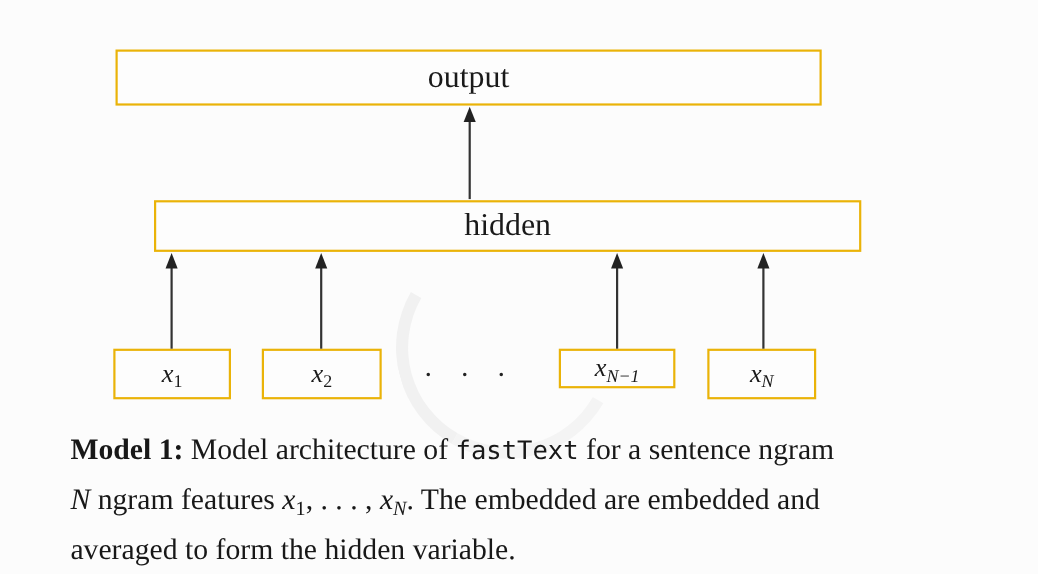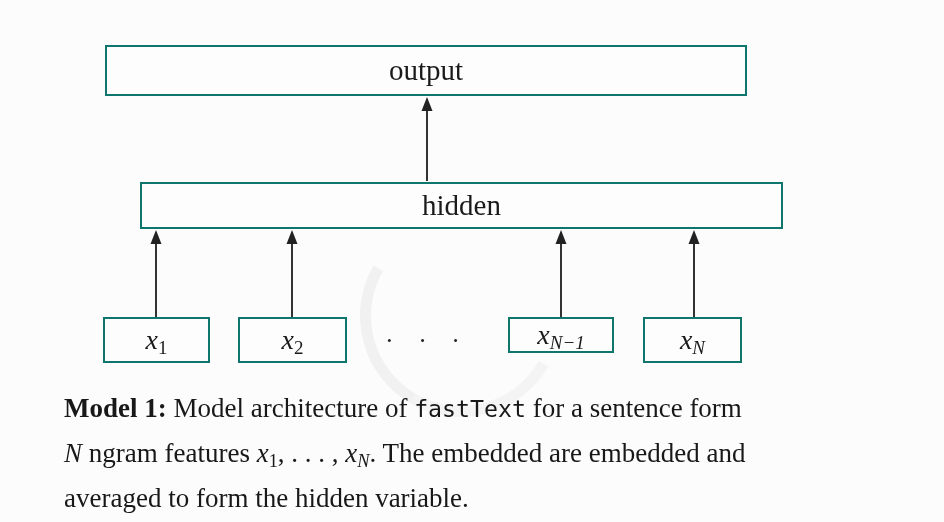--- a/index.html
+++ b/index.html
@@ -13,42 +13,42 @@
     height: 522px;
     background: #fcfcfc;
     overflow: hidden;
     font-family: "Liberation Serif", "DejaVu Serif", serif;
     color: #161616;
   }
   
   .box {
     position: absolute;
     box-sizing: border-box;
-    border: 2px solid #0f766e;
+    border: 2px solid #eab308;
     background: #fdfdfd;
     display: flex;
     align-items: center;
     justify-content: center;
   }
   .layer-label {
     font-size: 29px;
     line-height: 1;
     color: #1a1a1a;
   }
   .box-output { left: 105px; top: 45px;  width: 642px; height: 51px; }
   .box-hidden { left: 104px; top: 182px; width: 643px; height: 47px; margin-left: 36px; }
 
   .input-box { top: 317px; height: 46px; }
   .box-x1  { left: 103px; width: 107px; }
   .box-x2  { left: 238px; width: 109px; }
   .box-xn1 { left: 508px; width: 106px; height: 36px; }
   .box-xn  { left: 643px; width: 99px; }
 
   .math-label {
-    font-size: 28px;
+    font-size: 24px;
     line-height: 1;
     color: #1a1a1a;
     text-align: center;
   }
   .math-label i {
     font-style: italic;
     font-family: "Liberation Serif", "DejaVu Serif", serif;
   }
   .math-label sub {
     font-size: 0.68em;
@@ -180,18 +180,18 @@
       <polygon class="arrow-head" points="561,230 555.5,244 566.5,244"></polygon>
     </g>
 
     <g>
       <line class="arrow-line" x1="694" y1="317" x2="694" y2="243"></line>
       <polygon class="arrow-head" points="694,230 688.5,244 699.5,244"></polygon>
     </g>
   </svg>
 
   <div class="caption">
-    <div class="cap-line"><b>Model 1:</b><span> Model architecture of </span><span class="tt">fastText</span><span> for a sentence form</span></div>
+    <div class="cap-line"><b>Model 1:</b><span> Model architecture of </span><span class="tt">fastText</span><span> for a sentence ngram</span></div>
     <div class="cap-line"><i>N</i><span> ngram features </span><i>x</i><sub>1</sub><span>, . . . , </span><i>x</i><sub class="it">N</sub><span>. The embedded are embedded and</span></div>
     <div class="cap-line"><span>averaged to form the hidden variable.</span></div>
   </div>
 
 </div>
 
 </body></html>

